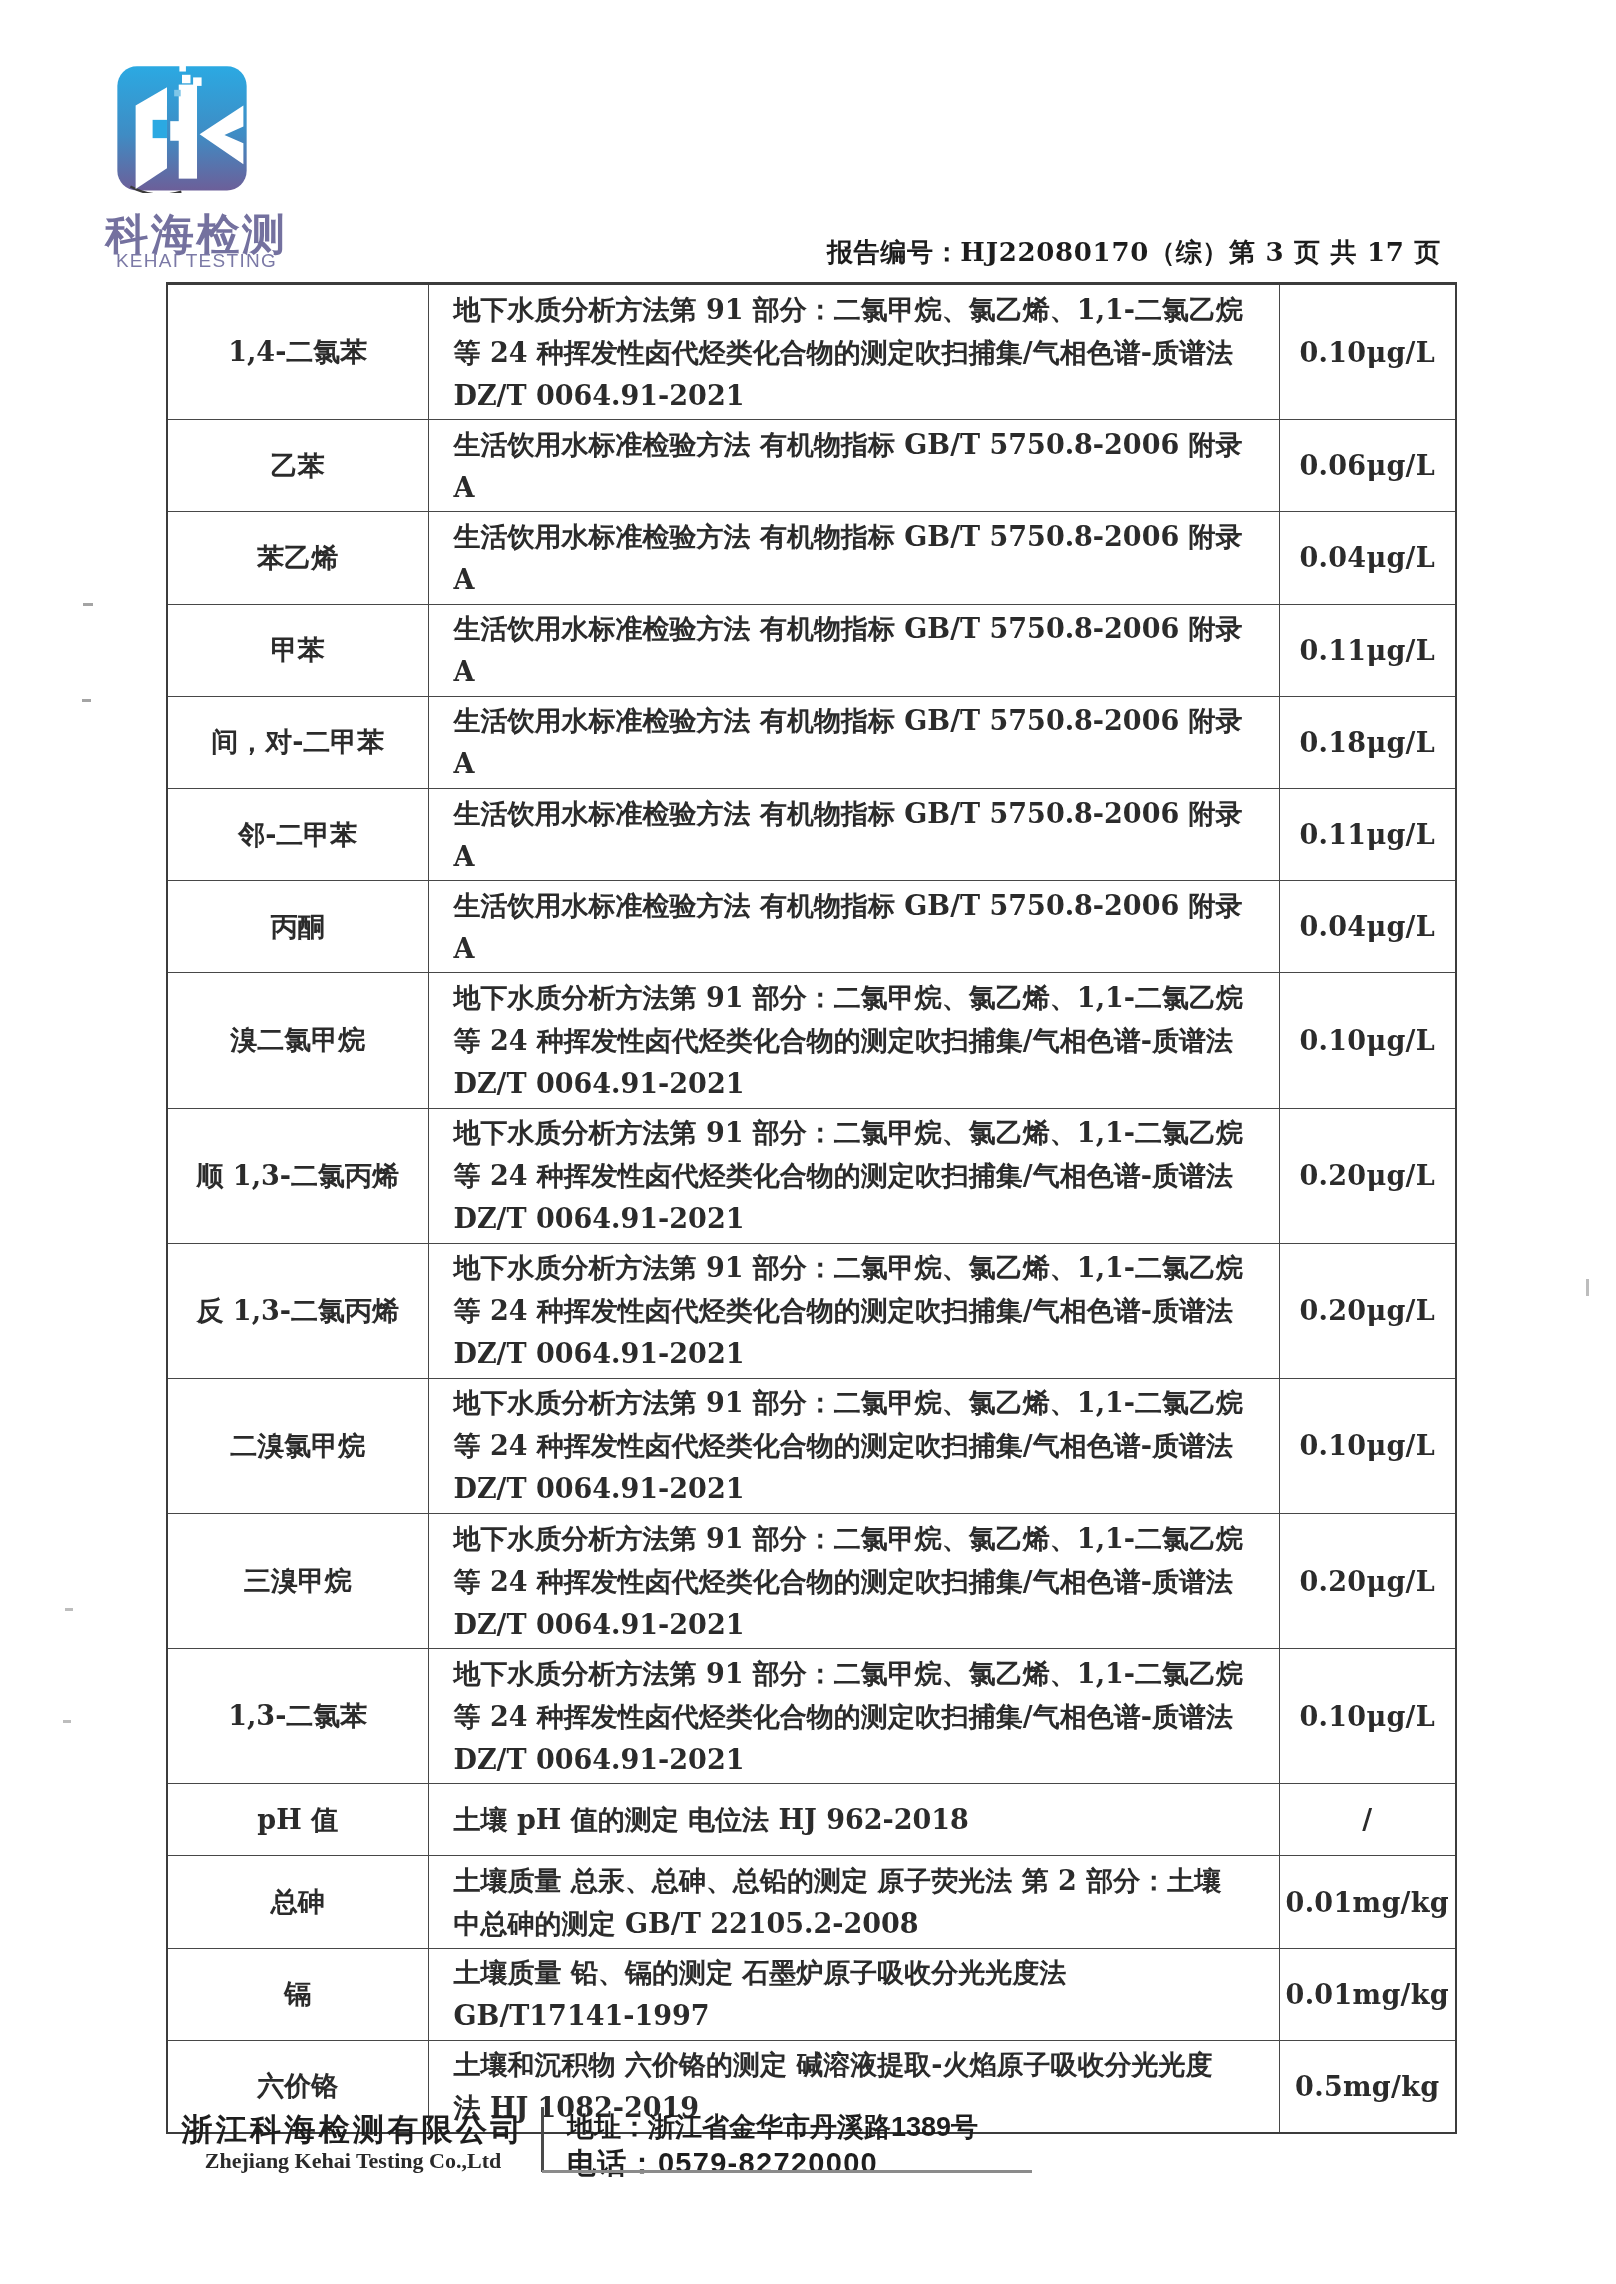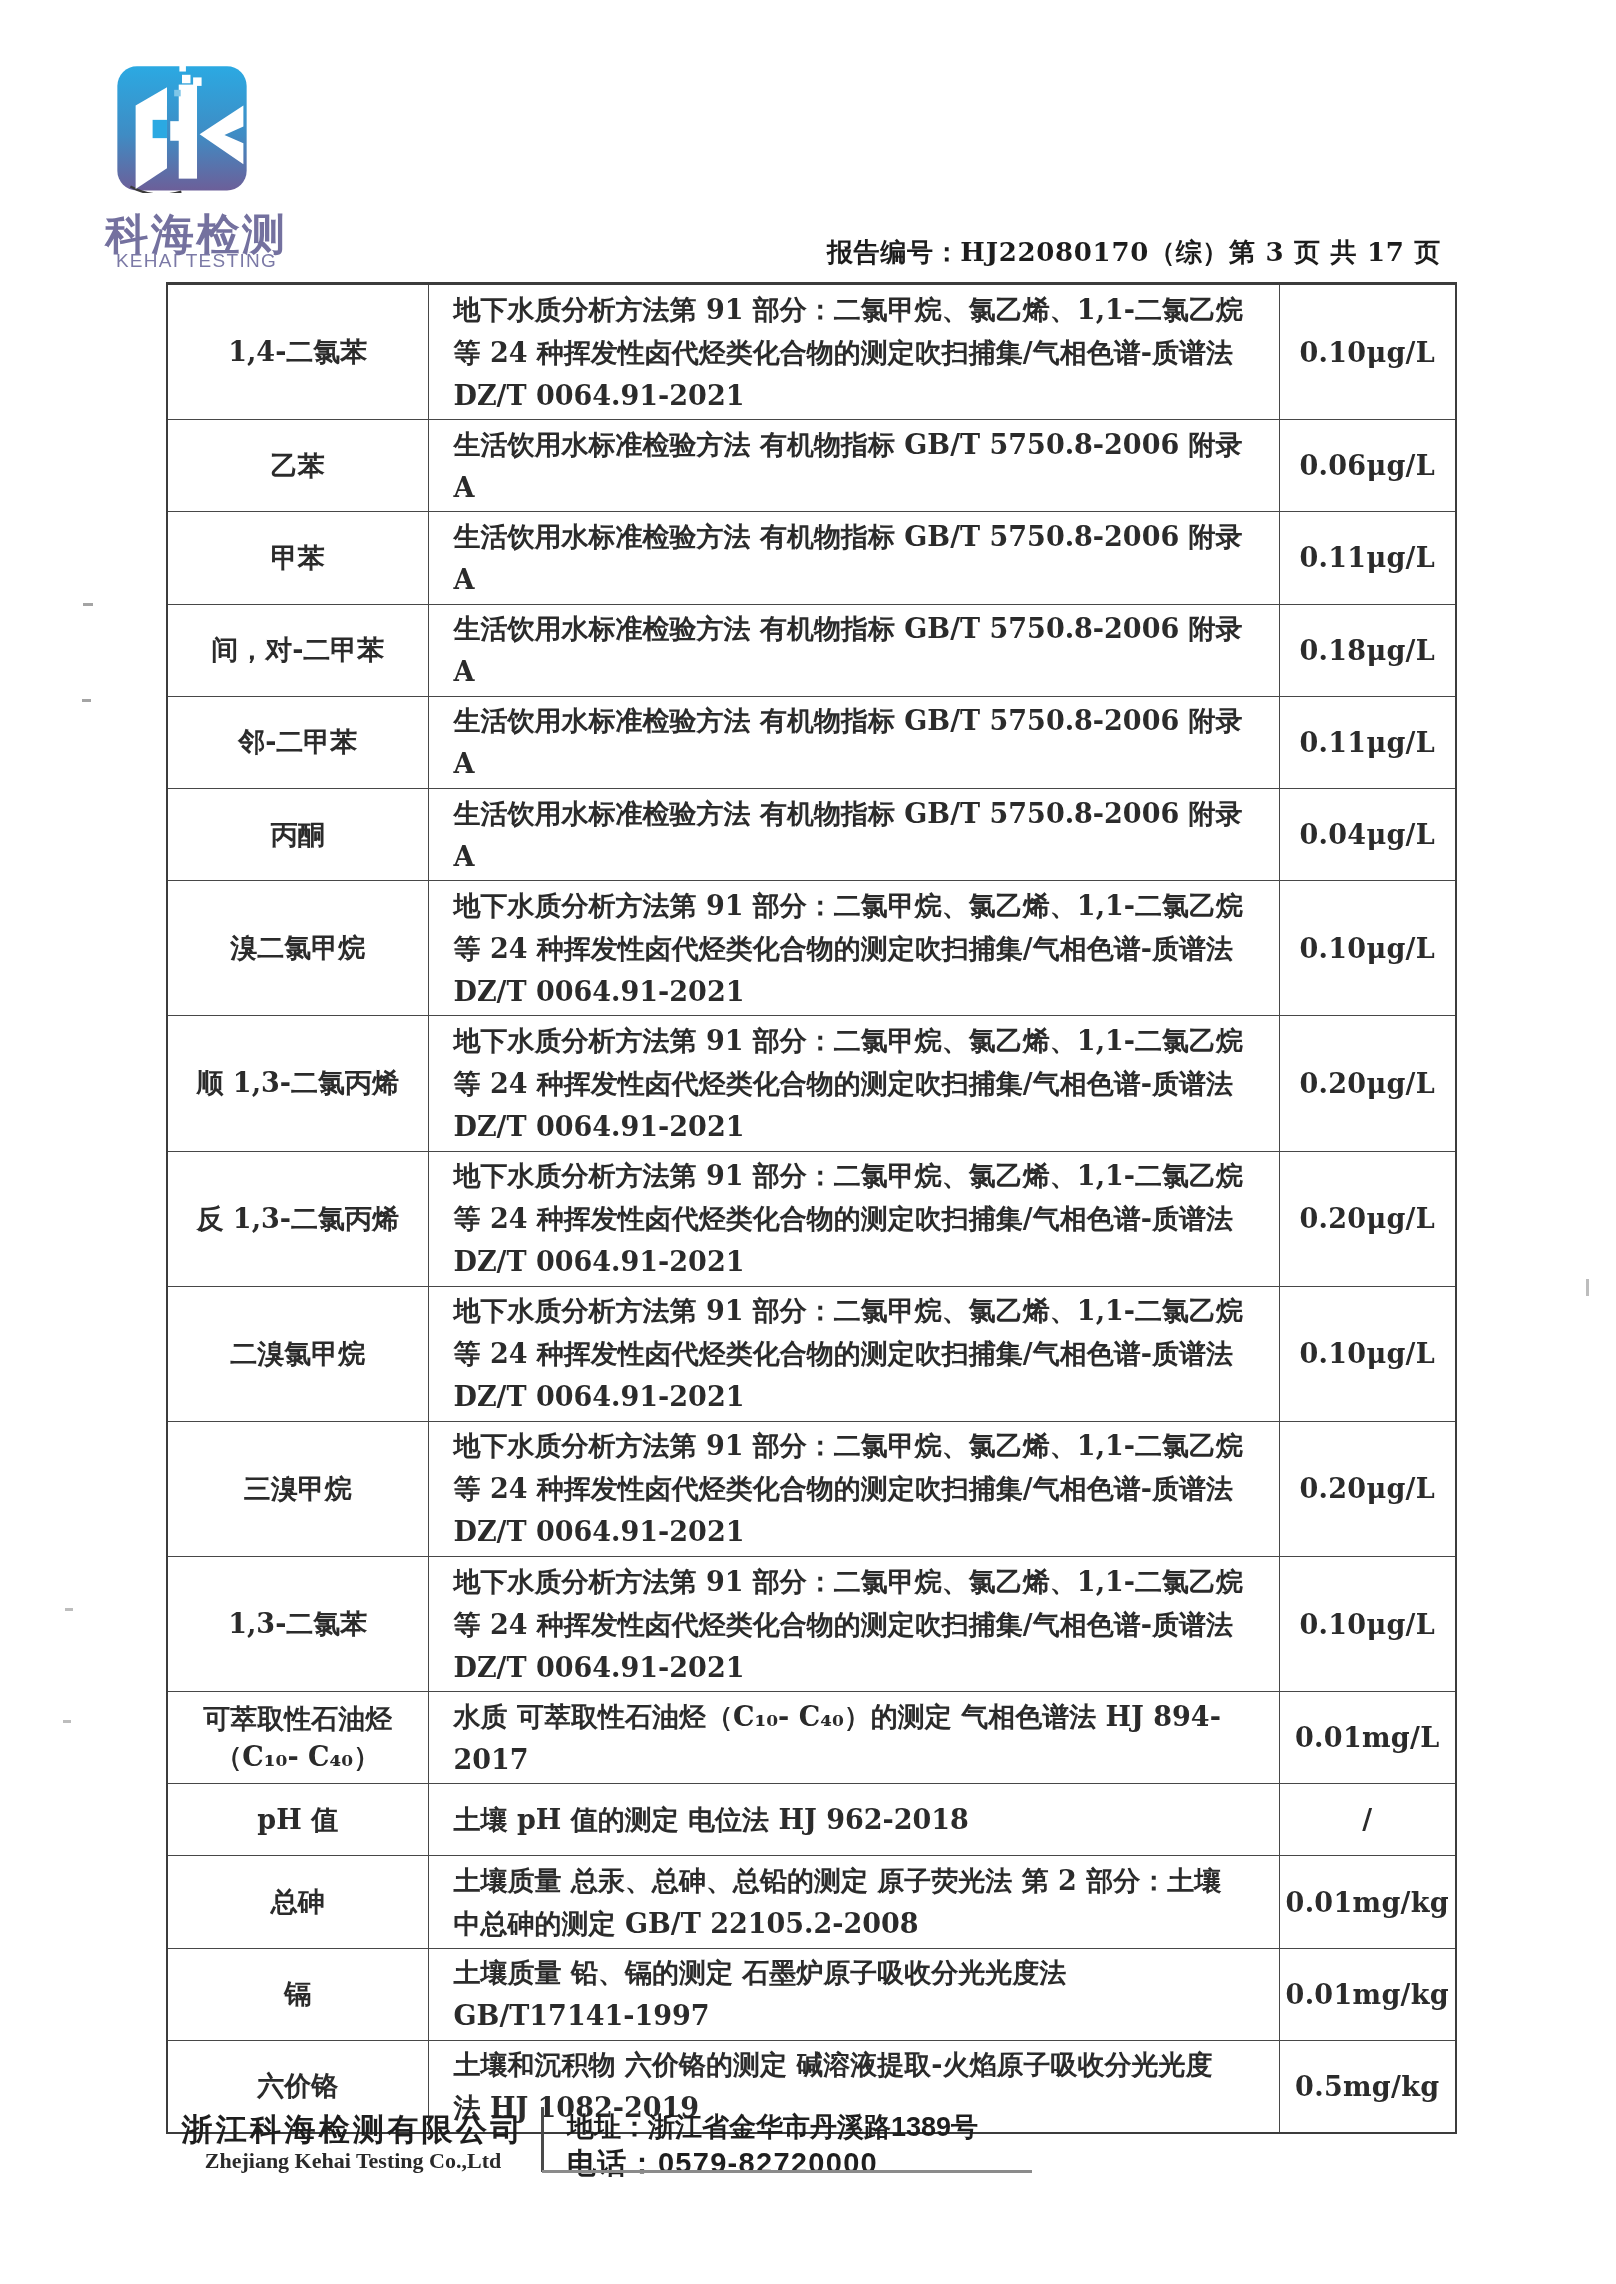--- a/index.html
+++ b/index.html
@@ -117,20 +117,25 @@
         <td class="method">地下水质分析方法第 91 部分：二氯甲烷、氯乙烯、1,1-二氯乙烷
 等 24 种挥发性卤代烃类化合物的测定吹扫捕集/气相色谱-质谱法
 DZ/T 0064.91-2021</td>
         <td class="limit">0.10μg/L</td>
       </tr>
       <tr style="height: 80px;">
         <td class="param">乙苯</td>
         <td class="method">生活饮用水标准检验方法 有机物指标 GB/T 5750.8-2006 附录 A</td>
         <td class="limit">0.06μg/L</td>
       </tr>
+      <tr style="height: 76px;">
+        <td class="param">苯乙烯</td>
+        <td class="method">生活饮用水标准检验方法 有机物指标 GB/T 5750.8-2006 附录 A</td>
+        <td class="limit">0.04μg/L</td>
+      </tr>
       <tr style="height: 75px; margin-top: 36px;">
         <td class="param">甲苯</td>
         <td class="method">生活饮用水标准检验方法 有机物指标 GB/T 5750.8-2006 附录 A</td>
         <td class="limit">0.11μg/L</td>
       </tr>
       <tr style="height: 80px;">
         <td class="param">间，对-二甲苯</td>
         <td class="method">生活饮用水标准检验方法 有机物指标 GB/T 5750.8-2006 附录 A</td>
         <td class="limit">0.18μg/L</td>
       </tr>
@@ -178,26 +183,20 @@
 等 24 种挥发性卤代烃类化合物的测定吹扫捕集/气相色谱-质谱法
 DZ/T 0064.91-2021</td>
         <td class="limit">0.20μg/L</td>
       </tr>
       <tr style="height: 130px;">
         <td class="param">1,3-二氯苯</td>
         <td class="method">地下水质分析方法第 91 部分：二氯甲烷、氯乙烯、1,1-二氯乙烷
 等 24 种挥发性卤代烃类化合物的测定吹扫捕集/气相色谱-质谱法
 DZ/T 0064.91-2021</td>
         <td class="limit">0.10μg/L</td>
-      </tr>
-      <tr style="height: 80px;">
-        <td class="param">可萃取性石油烃
-（C₁₀- C₄₀）</td>
-        <td class="method">水质 可萃取性石油烃（C₁₀- C₄₀）的测定 气相色谱法 HJ 894-2017</td>
-        <td class="limit">0.01mg/L</td>
       </tr>
       <tr style="height: 72px;">
         <td class="param">pH 值</td>
         <td class="method">土壤 pH 值的测定 电位法 HJ 962-2018</td>
         <td class="limit">/</td>
       </tr>
       <tr style="height: 88px;">
         <td class="param">总砷</td>
         <td class="method">土壤质量 总汞、总砷、总铅的测定 原子荧光法 第 2 部分：土壤
 中总砷的测定 GB/T 22105.2-2008</td>

